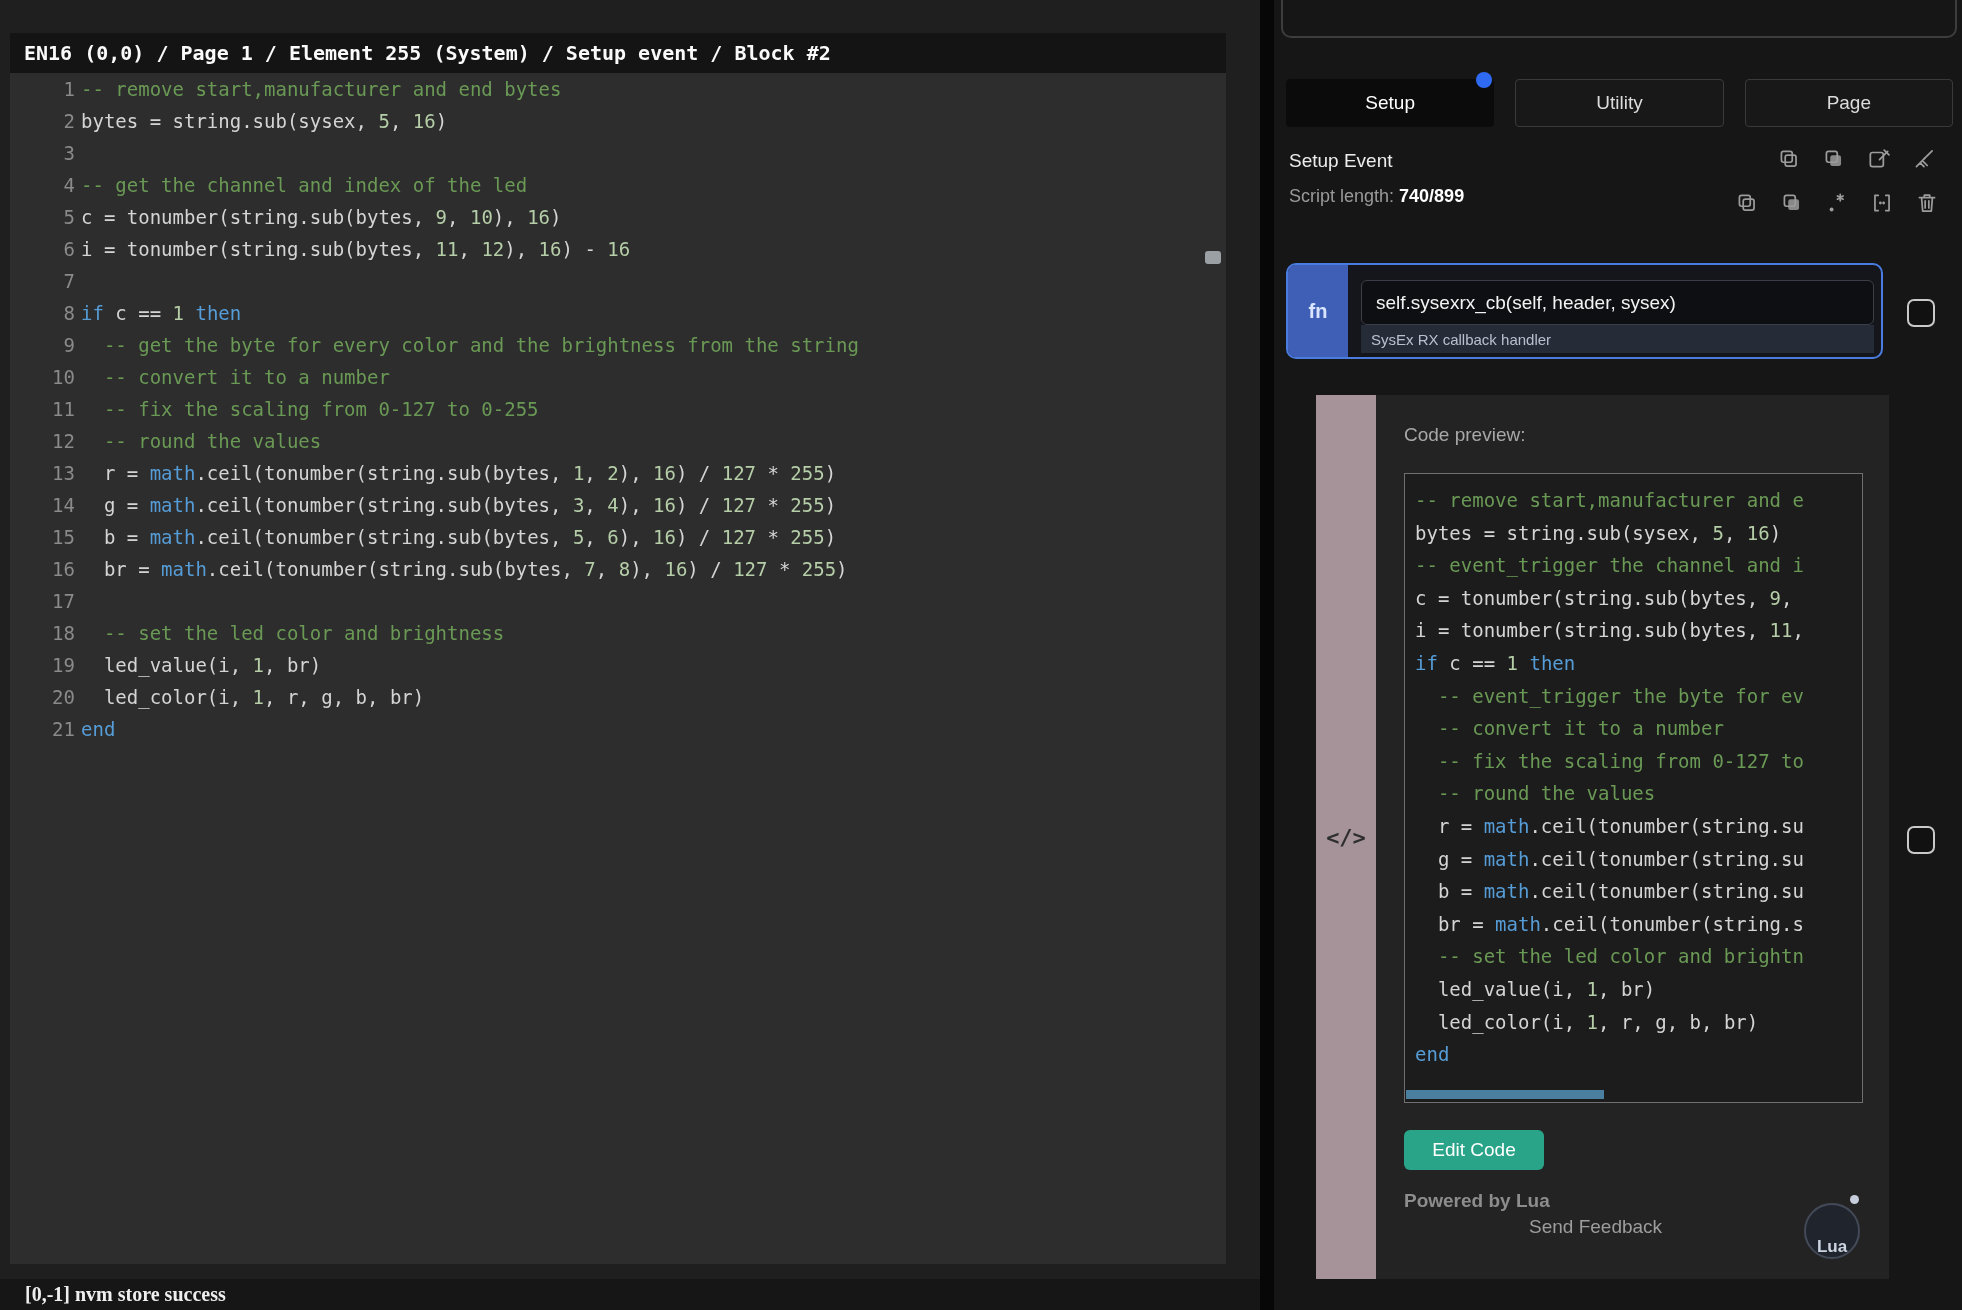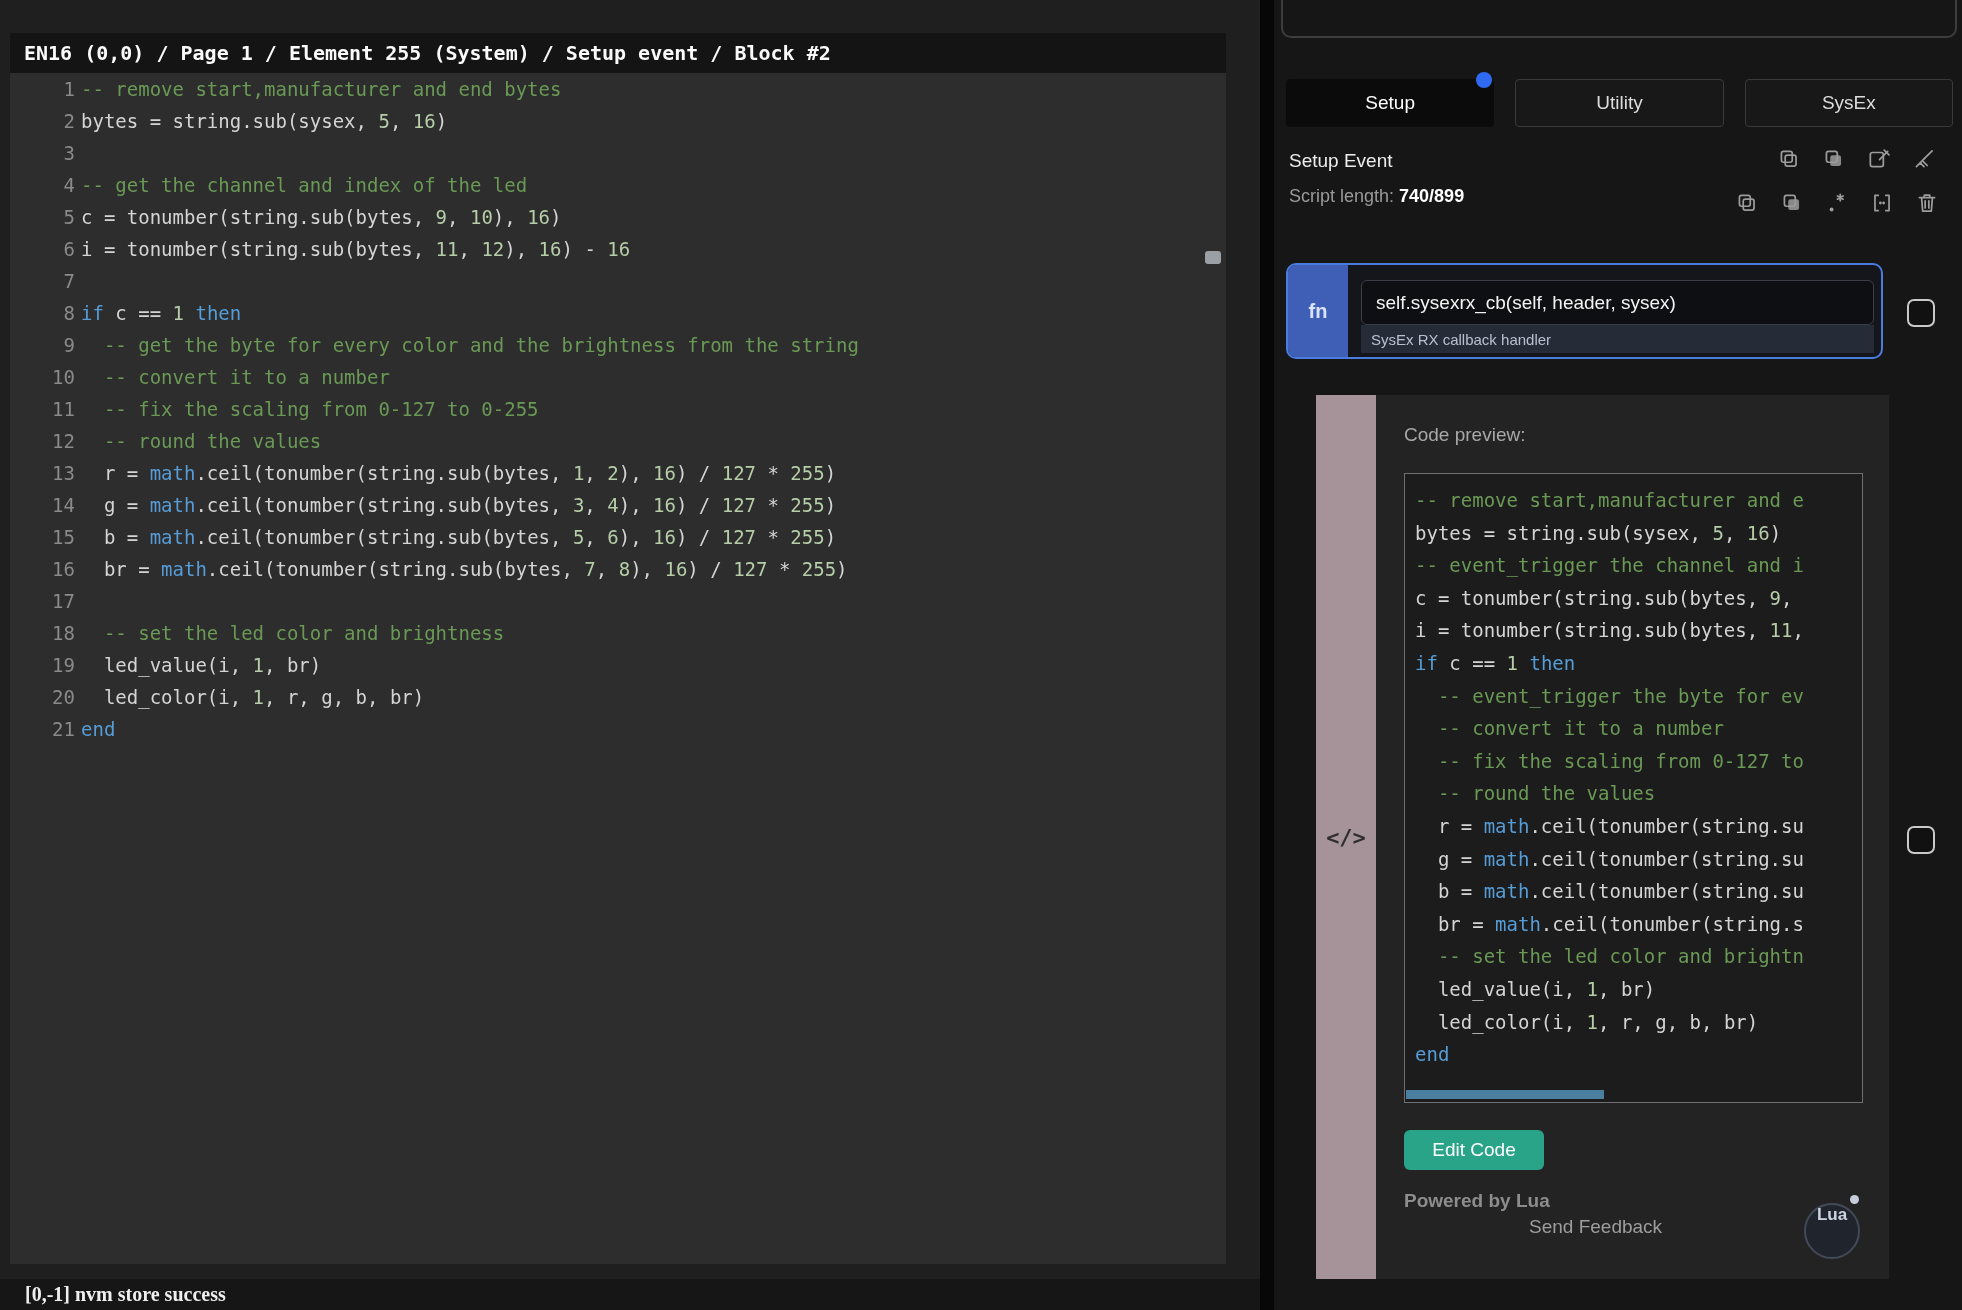--- a/index.html
+++ b/index.html
@@ -65,21 +65,21 @@
   .preview-codebox{position:absolute;left:88px;top:78px;width:459px;height:630px;background:#1c1c1c;
                    border:1px solid #6f6f6f;padding:10px 0 0 10px;overflow:hidden;
                    font-family:"DejaVu Sans Mono",monospace;font-size:19px}
   .preview-codebox .code-line{height:32.6px;line-height:32.6px;white-space:pre}
   .hthumb{position:absolute;left:1px;bottom:3px;width:198px;height:9px;background:var(--scroll-thumb-blue,#4a7fa0)}
   .edit-btn{position:absolute;left:88px;top:735px;width:140px;height:40px;background:var(--button-teal,#2aa489);
             border:none;border-radius:6px;color:#fff;font-size:19px;font-family:"Liberation Sans",sans-serif;cursor:pointer}
   .powered{position:absolute;left:88px;top:795px;font-size:19px;font-weight:bold;color:#8d8d8d}
   .feedback{position:absolute;left:213px;top:821px;font-size:19px;color:#9d9d9d}
   .lua-logo{position:absolute;left:488px;top:808px;width:56px;height:56px;border:2px solid #434a58;border-radius:50%;
-            background:#20242d;display:flex;align-items:flex-start;justify-content:center;color:#ccd4e2;
+            background:#20242d;display:flex;align-items:flex-end;justify-content:center;color:#ccd4e2;
             font-size:17px;font-weight:bold}
   .lua-moon{position:absolute;left:534px;top:800px;width:9px;height:9px;border-radius:50%;background:#c7cedb}
 </style>
 </head>
 <body>
 
 <div id="root">
 
   <div class="left-col">
     <div class="crumb">EN16 (0,0) / Page 1 / Element 255 (System) / Setup event / Block #2</div>
@@ -122,21 +122,21 @@
 
     <div class="tabs" id="tabs">
         <div class="tab active">
           <span>Setup</span>
           <div class="tab-dot"></div>
         </div>
         <div class="tab">
           <span>Utility</span>
         </div>
         <div class="tab">
-          <span>SysEx</span>
+          <span>Page</span>
         </div>
       </div>
 
     <div class="section-title">Setup Event</div>
 
     <div class="icon-row" id="icon-row1">
         <div class="icon-btn">
           <svg viewBox="0 0 24 24" fill="none" stroke="currentColor" stroke-width="1.6" stroke-linecap="round" stroke-linejoin="round">
             <rect x="8.5" y="8.5" width="10" height="10" rx="2"></rect>
             <rect x="5" y="5" width="10" height="10" rx="2"></rect>

